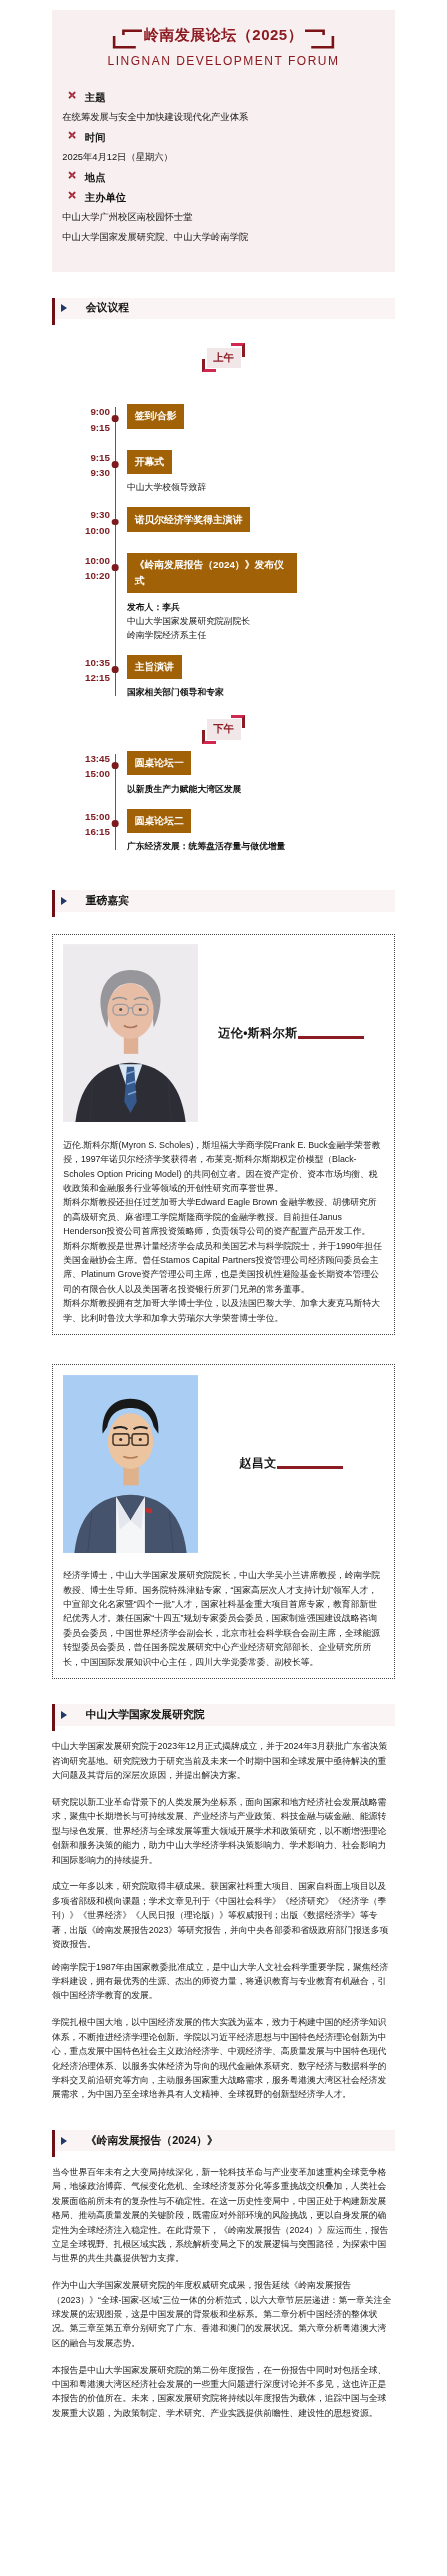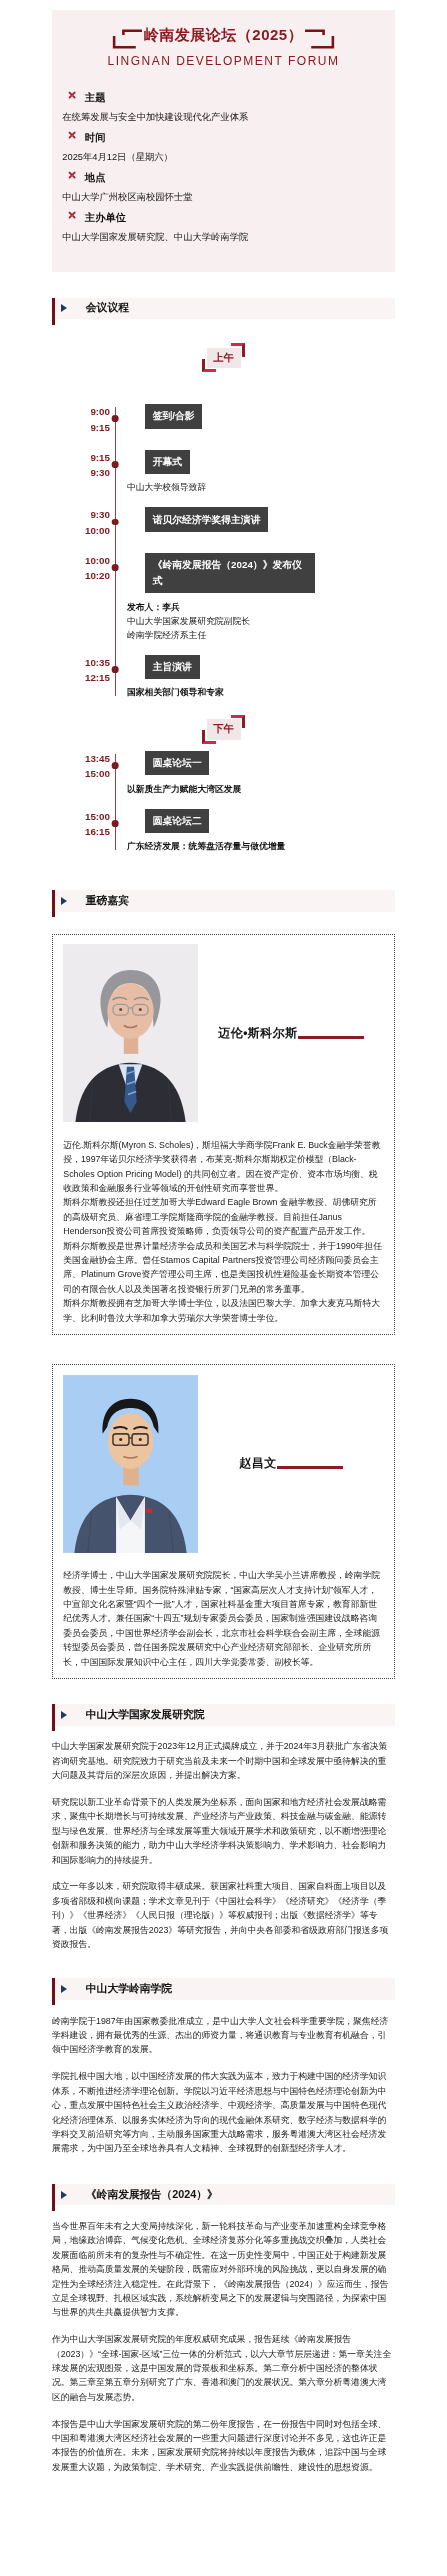--- a/index.html
+++ b/index.html
@@ -34,22 +34,22 @@
          border-bottom:3.6px solid #d2274e;border-left:3.6px solid #8c1c24;}
 
   
   .timeline{position:relative;}
   .timeline::before{content:'';position:absolute;left:63px;top:3.1px;bottom:3.1px;width:0.5px;background:#8e4545;}
   .t-item{position:relative;padding-left:75px;min-height:32px;margin-bottom:13.4px;}
   .t-times{position:absolute;left:0;top:0;width:58px;text-align:right;font-weight:bold;
            font-size:9.8px;line-height:15.5px;color:#7d1a1f;}
   .t-dot{position:absolute;left:63px;top:11.3px;width:6.7px;height:6.7px;border-radius:50%;
          background:#7d1a1f;transform:translate(-50%,0);}
-  .t-box{display:inline-block;background:#404040;color:#fff;font-size:9.8px;font-weight:bold;
-         line-height:1.65;padding:4.1px 7.7px;max-width:155px;margin-left:18px;}
+  .t-box{display:inline-block;background:#a16207;color:#fff;font-size:9.8px;font-weight:bold;
+         line-height:1.65;padding:4.1px 7.7px;max-width:155px;}
   .t-desc{margin-top:6.2px;font-size:8.8px;line-height:14px;color:#141414;}
   .t-desc .b{font-weight:bold;}
   .t-desc div:empty{height:12.4px;}
 
   
   .gcard{border:0.5px dotted #444;padding:9.3px 10.3px;margin-top:16.5px;}
   .g-top{display:flex;}
   .g-photo{width:135px;height:178px;flex:none;display:block;}
   .g-nameblock{flex:1;display:flex;flex-direction:row;align-items:center;justify-content:center;}
   .g-name{font-size:12px;font-weight:bold;color:#141414;letter-spacing:0.5px;}
@@ -119,35 +119,35 @@
           <svg width="8.2" height="8.2" viewBox="0 0 16 16">
             <g stroke="#a22334" stroke-width="3.6" stroke-linecap="round">
               <line x1="3" y1="3" x2="6.3" y2="6.3"></line>
                 <line x1="13" y1="3" x2="9.7" y2="6.3"></line>
               <line x1="3" y1="13" x2="6.3" y2="9.7"></line>
                 <line x1="13" y1="13" x2="9.7" y2="9.7"></line>
             </g>
           </svg>
           <span class="info-label">地点</span>
         </div>
-        <div class="info-row">
-            <span class="info-value">中山大学广州校区南校园怀士堂</span>
-          </div>
-
         <div class="info-row lab">
           <svg width="8.2" height="8.2" viewBox="0 0 16 16">
             <g stroke="#a22334" stroke-width="3.6" stroke-linecap="round">
               <line x1="3" y1="3" x2="6.3" y2="6.3"></line>
                 <line x1="13" y1="3" x2="9.7" y2="6.3"></line>
               <line x1="3" y1="13" x2="6.3" y2="9.7"></line>
                 <line x1="13" y1="13" x2="9.7" y2="9.7"></line>
             </g>
           </svg>
           <span class="info-label">主办单位</span>
         </div>
+
+        <div class="info-row">
+            <span class="info-value">中山大学广州校区南校园怀士堂</span>
+          </div>
         <div class="info-row">
             <span class="info-value">中山大学国家发展研究院、中山大学岭南学院</span>
           </div>
       </div>
     </div>
 
     <div class="sec mt50">
       <div class="sec-rule"></div>
       <div class="sec-strip">
         <span class="tri"></span>
@@ -336,27 +336,20 @@
       <div class="sec-rule"></div>
       <div class="sec-strip">
         <span class="tri"></span>
         <span class="sec-title">中山大学国家发展研究院</span>
       </div>
     </div>
     <p class="para first">中山大学国家发展研究院于2023年12月正式揭牌成立，并于2024年3月获批广东省决策咨询研究基地。研究院致力于研究当前及未来一个时期中国和全球发展中亟待解决的重大问题及其背后的深层次原因，并提出解决方案。</p>
     <p class="para">研究院以新工业革命背景下的人类发展为坐标系，面向国家和地方经济社会发展战略需求，聚焦中长期增长与可持续发展、产业经济与产业政策、科技金融与碳金融、能源转型与绿色发展、世界经济与全球发展等重大领域开展学术和政策研究，以不断增强理论创新和服务决策的能力，助力中山大学经济学科决策影响力、学术影响力、社会影响力和国际影响力的持续提升。</p>
     <p class="para">成立一年多以来，研究院取得丰硕成果。获国家社科重大项目、国家自科面上项目以及多项省部级和横向课题；学术文章见刊于《中国社会科学》《经济研究》《经济学（季刊）》《世界经济》《人民日报（理论版）》等权威报刊；出版《数据经济学》等专著，出版《岭南发展报告2023》等研究报告，并向中央各部委和省级政府部门报送多项资政报告。</p>
 
-    <div class="sec mt52">
-      <div class="sec-rule"></div>
-      <div class="sec-strip">
-        <span class="tri"></span>
-        <span class="sec-title">中山大学岭南学院</span>
-      </div>
-    </div>
     <p class="para first">岭南学院于1987年由国家教委批准成立，是中山大学人文社会科学重要学院，聚焦经济学科建设，拥有最优秀的生源、杰出的师资力量，将通识教育与专业教育有机融合，引领中国经济学教育的发展。</p>
     <p class="para">学院扎根中国大地，以中国经济发展的伟大实践为蓝本，致力于构建中国的经济学知识体系，不断推进经济学理论创新。学院以习近平经济思想与中国特色经济理论创新为中心，重点发展中国特色社会主义政治经济学、中观经济学、高质量发展与中国特色现代化经济治理体系、以服务实体经济为导向的现代金融体系研究、数字经济与数据科学的学科交叉前沿研究等方向，主动服务国家重大战略需求，服务粤港澳大湾区社会经济发展需求，为中国乃至全球培养具有人文精神、全球视野的创新型经济学人才。</p>
 
     <div class="sec mt54">
       <div class="sec-rule"></div>
       <div class="sec-strip">
         <span class="tri"></span>
         <span class="sec-title">《岭南发展报告（2024）》</span>
       </div>
     </div>

